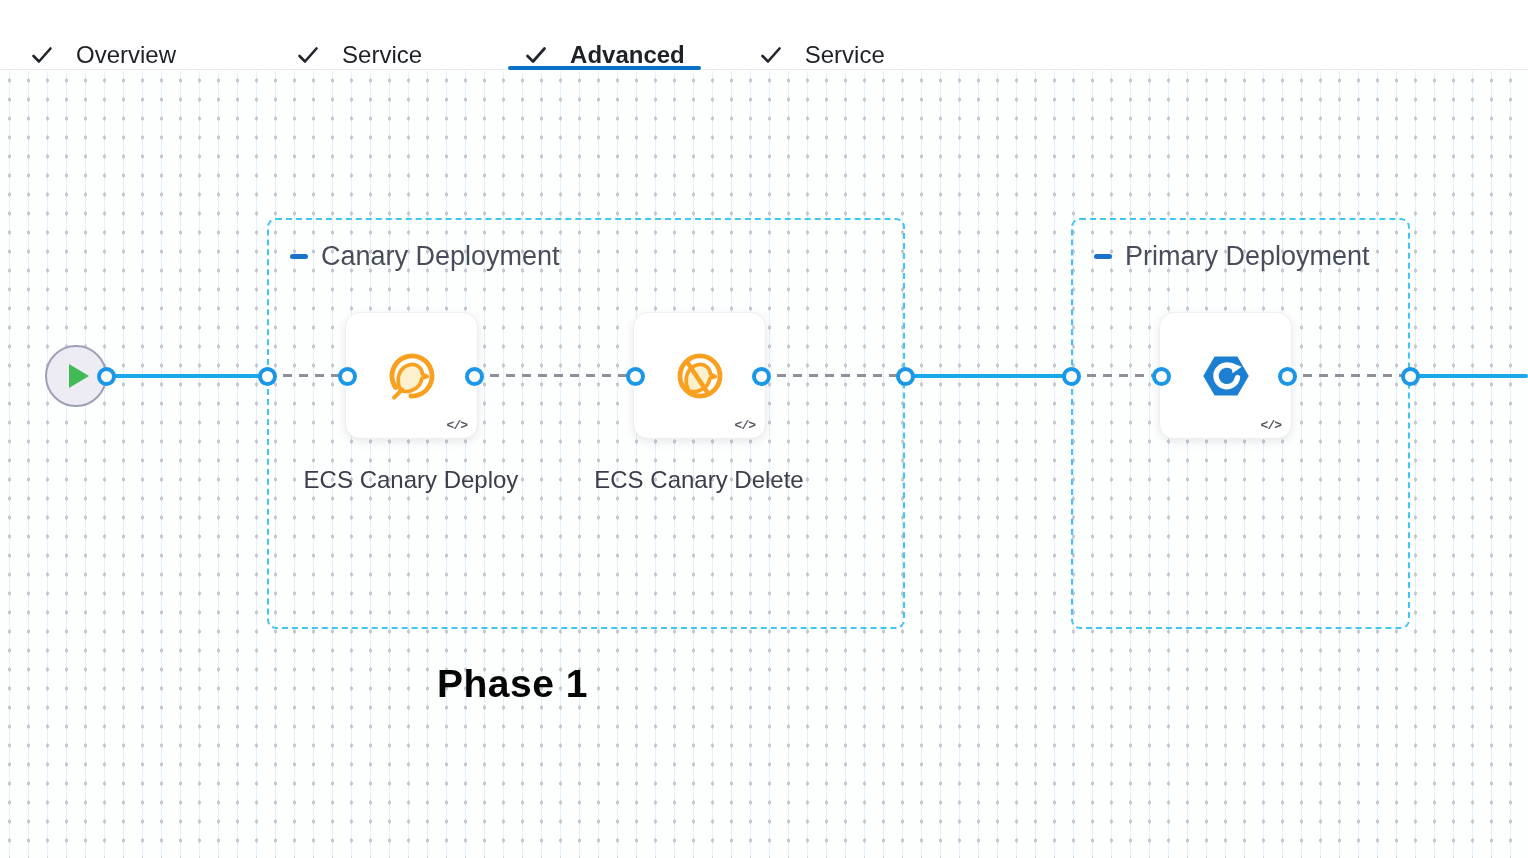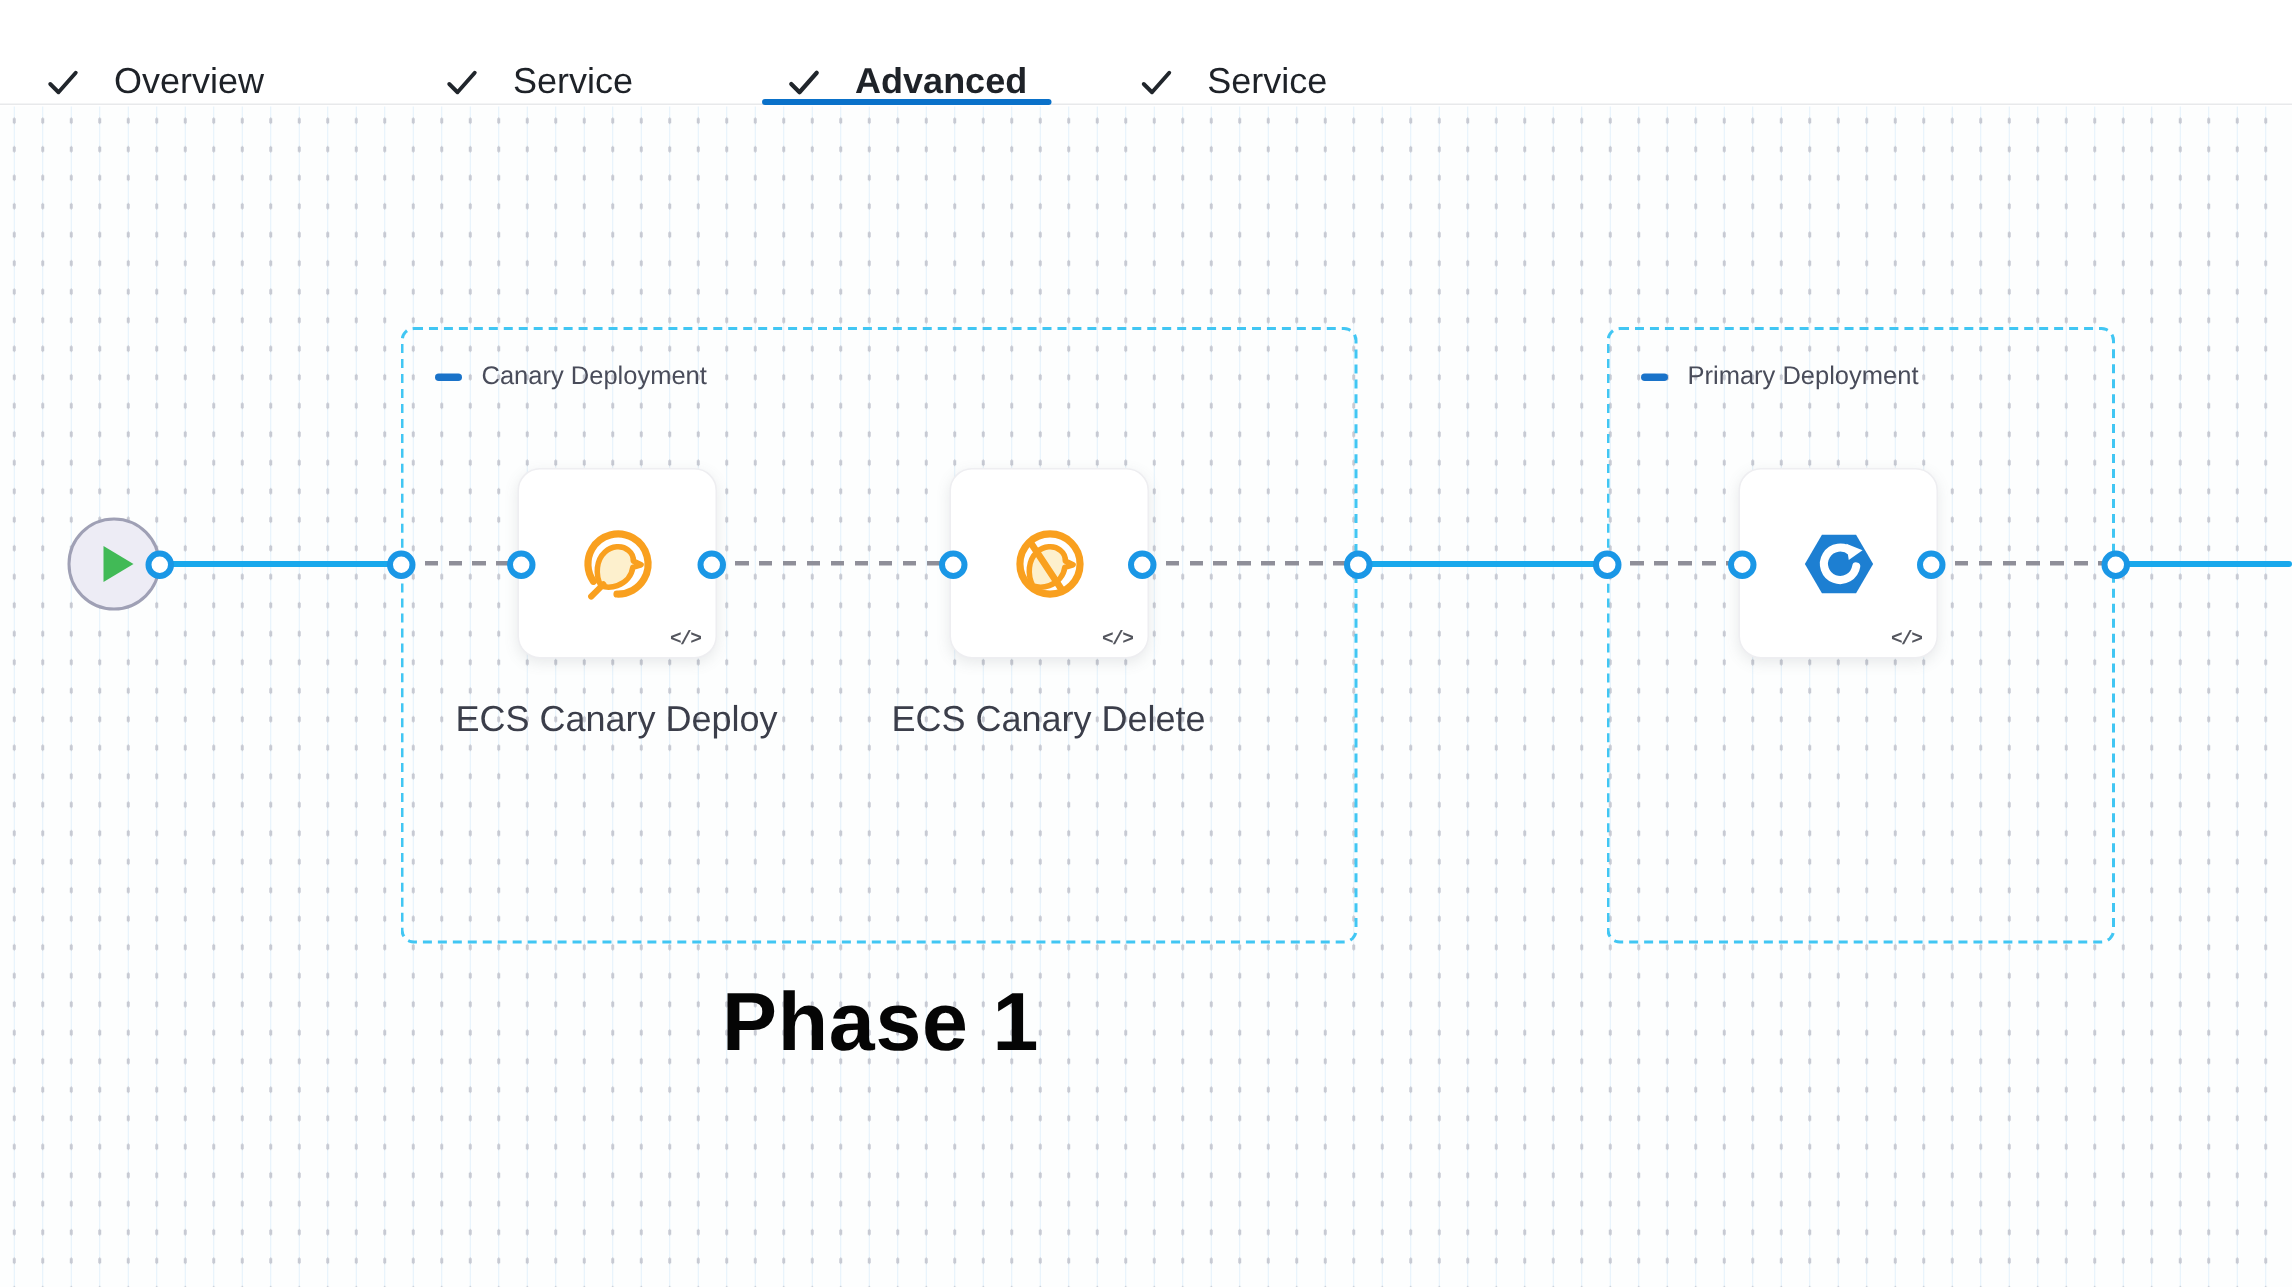--- a/index.html
+++ b/index.html
@@ -29,21 +29,21 @@
   .canvas{position:absolute;top:71px;left:0;width:1528px;height:787px;background-color:#fdfefe;
     background-image:
       radial-gradient(1.2px 2.3px at 9.5px 9.5px,#c7cad3 97%,transparent),
       linear-gradient(90deg,transparent 9px,#e2f0fb 9px,#e2f0fb 10px,transparent 10px);
     background-size:19px 19px,19px 100%;}
 
   
   .group{position:absolute;border:2px dashed var(--groupborder);border-radius:9px;}
   .group-header{position:absolute;top:21px;left:21px;display:flex;align-items:center;gap:13px;}
   .minus-btn{width:18px;height:5px;border-radius:3px;background:#1a73c9;cursor:pointer;flex:none;}
-  .group-title{font-size:17px;color:#494c5a;font-weight:500;white-space:nowrap;}
+  .group-title{font-size:27px;color:#494c5a;font-weight:500;white-space:nowrap;}
 
   
   .line-solid{position:absolute;height:4px;background:var(--connector);border-radius:2px;z-index:2;}
   .line-dashed{position:absolute;height:3px;z-index:2;
     background-image:repeating-linear-gradient(90deg,#8f8f99 0 9px,transparent 9px 16px);}
   .port{position:absolute;width:19px;height:19px;border-radius:50%;background:#fff;
     border:4px solid var(--port);z-index:4;cursor:crosshair;}
 
   
   .start-node{position:absolute;width:62px;height:62px;border-radius:50%;background:#edecf5;
@@ -53,22 +53,22 @@
 
   
   .card{position:absolute;width:133px;height:127px;background:#fff;border:1px solid #eeeef1;
     border-radius:15px;box-shadow:0 3px 9px rgba(96,97,112,.13);display:flex;align-items:center;
     justify-content:center;cursor:pointer;z-index:3;}
   .card .code-tag{position:absolute;right:10px;bottom:5px;font-family:"Liberation Mono",monospace;
     font-size:13px;font-weight:700;color:#54565e;letter-spacing:-1px;}
   .step-label{position:absolute;width:220px;text-align:center;font-size:24px;line-height:42px;
     color:#3b3e4a;font-weight:500;}
 
-  .phase-label{position:absolute;width:300px;text-align:center;font-size:55px;font-weight:700;
-    color:#050505;letter-spacing:.5px;}
+  .phase-label{position:absolute;width:300px;text-align:left;font-size:39px;font-weight:700;
+    color:#050505;letter-spacing:.5px;margin-top:13px;}
 </style>
 </head>
 <body>
 
 <div class="tabbar">
   <div class="tab">
     <svg class="check" viewBox="0 0 24 24" fill="none">
         <path d="M3.5 13 L9 18.5 L20.5 5.5" stroke="#21262c" stroke-width="2.6" stroke-linecap="round" stroke-linejoin="round"></path>
       </svg>
     <span class="tab-label">Overview</span>

